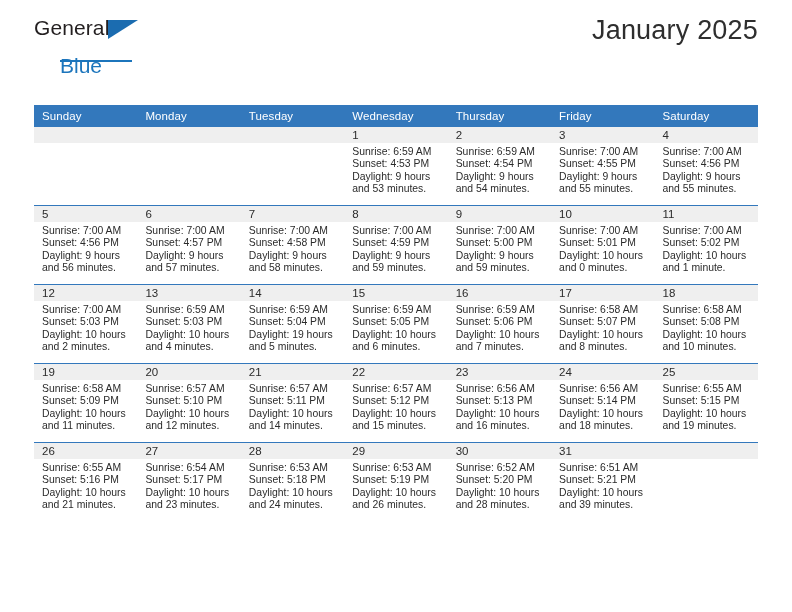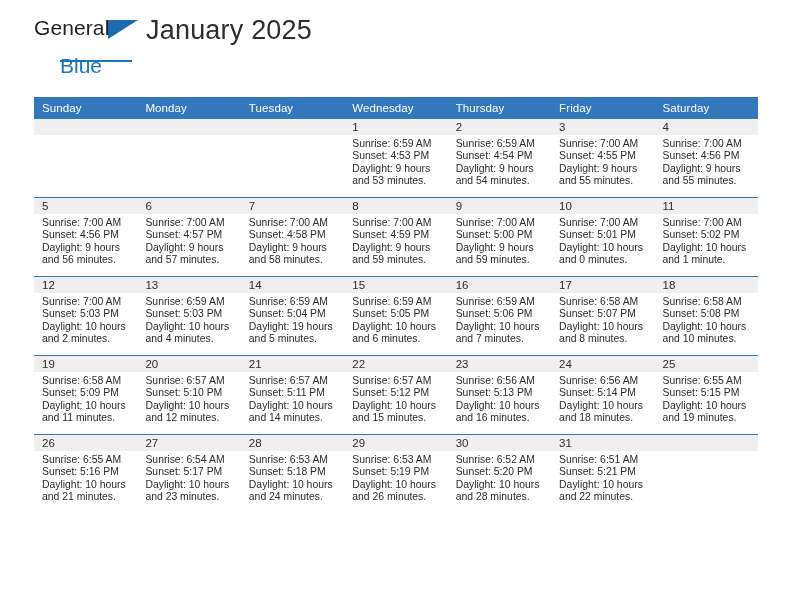--- a/index.html
+++ b/index.html
@@ -67,42 +67,42 @@
   .logo-underline {
     position: absolute;
     left: 26px;
     top: 44px;
     width: 72px;
     height: 2px;
     background: #1c75bc;
   }
 
   .titles {
-    text-align: left;
+    text-align: right;
     flex: 1 1 auto;
   }
   .cal-title {
     font-size: 27px;
     color: #2e2e2e;
     line-height: 1.05;
     margin: 0;
     font-weight: normal;
     letter-spacing: .2px;
   }
   .cal-subtitle {
     font-size: 13.5px;
     color: #2e2e2e;
     margin-top: 10px;
     letter-spacing: .1px;
   }
 
   
   .calendar {
     width: 724px;
-    margin-top: 9px;
+    margin-top: 17px;
     border-collapse: collapse;
     table-layout: fixed;
   }
   .calendar th {
     background: #3378bc;
     color: #ffffff;
     font-size: 11.5px;
     font-weight: normal;
     text-align: left;
     padding: 5px 0 5px 8px;
@@ -503,21 +503,21 @@
                 <div class="daylight">Daylight: 10 hours and 28 minutes.</div>
               </div>
             </div>
           </td>
           <td>
             <div class="daycell">
               <div class="daynum-band">31</div>
               <div class="dayinfo">
                 <div>Sunrise: 6:51 AM</div>
                 <div>Sunset: 5:21 PM</div>
-                <div class="daylight">Daylight: 10 hours and 22 minutes.</div>
+                <div class="daylight">Daylight: 10 hours and 39 minutes.</div>
               </div>
             </div>
           </td>
           <td>
             <div class="daycell">
               <div class="daynum-band empty"></div>
             </div>
           </td>
         </tr>
       </tbody>

